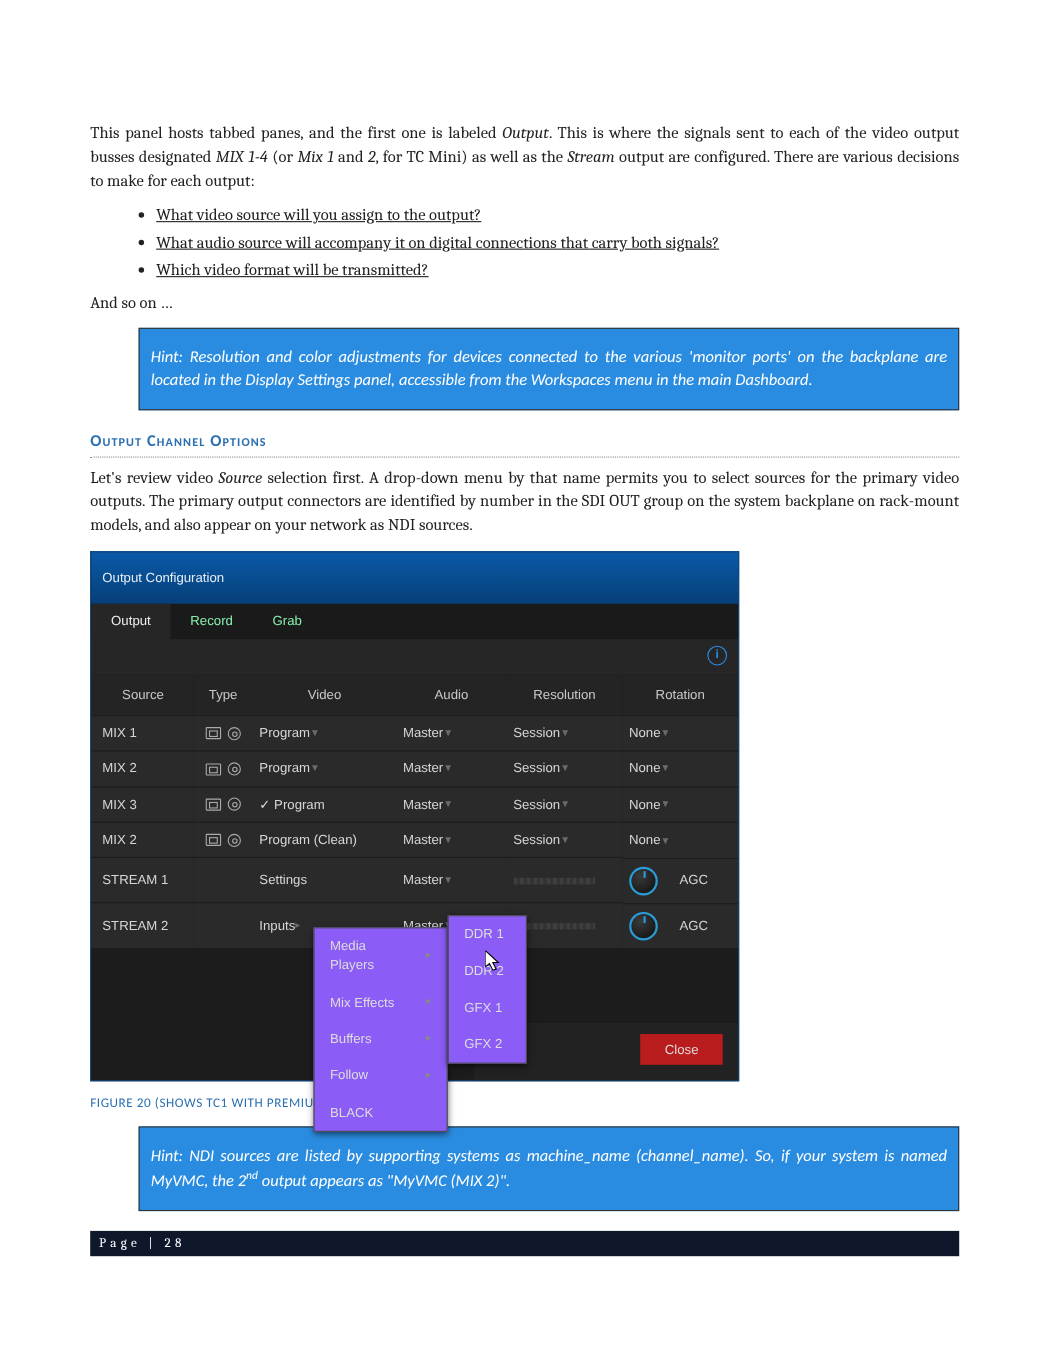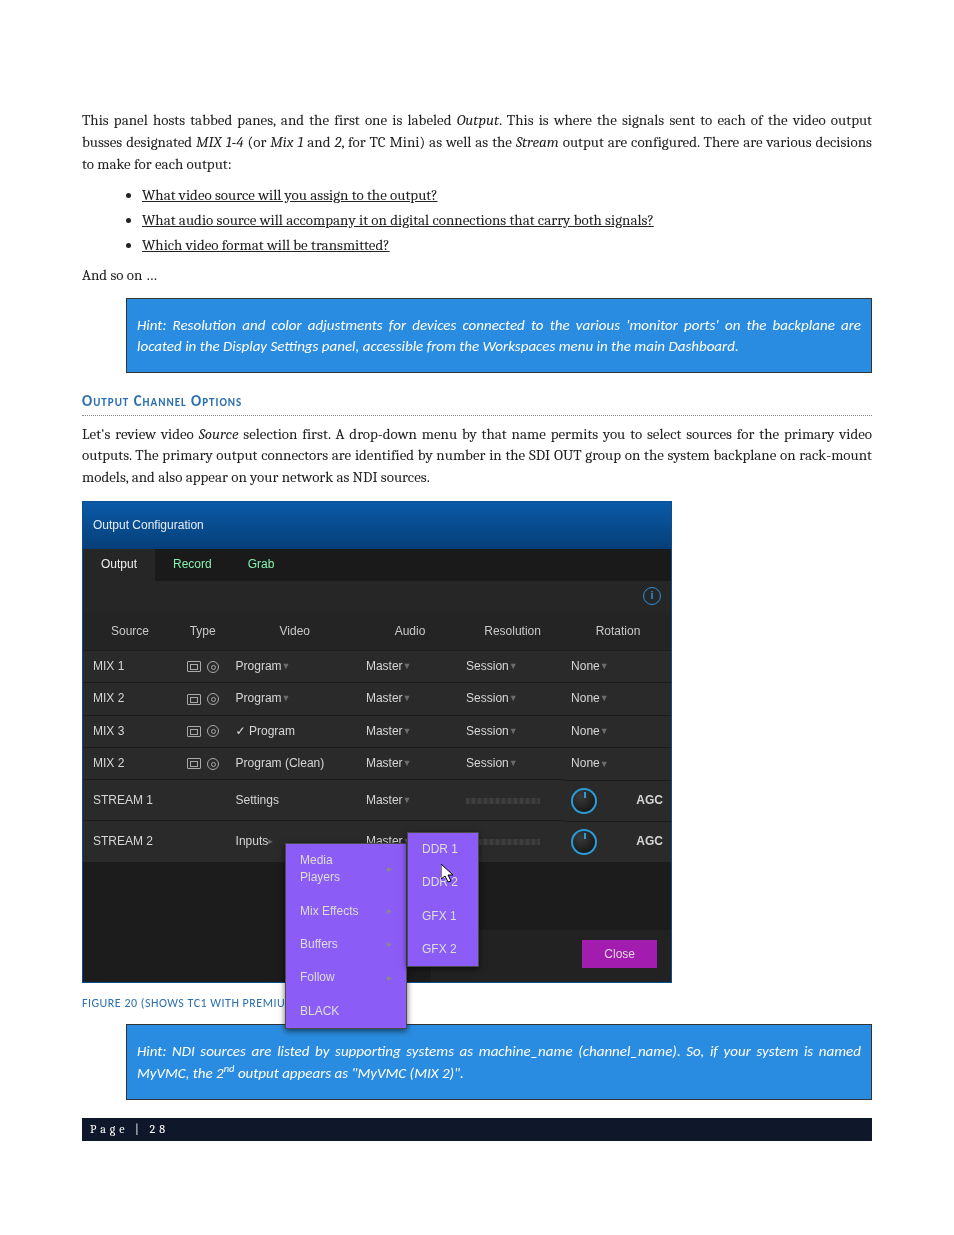--- a/index.html
+++ b/index.html
@@ -105,22 +105,22 @@
   .mini-icon { width:14px;height:11px;border:1px solid #aaa;border-radius:1px;display:inline-block;position:relative; }
   .mini-icon::after{content:"";position:absolute;left:2px;top:2px;width:6px;height:4px;border:1px solid #aaa;}
   .gear-icon { width:12px;height:12px;border:1px solid #aaa;border-radius:50%;display:inline-block;position:relative;}
   .gear-icon::after{content:"";position:absolute;left:3px;top:3px;width:3px;height:3px;border:1px solid #aaa;border-radius:50%;}
   .dd { display:flex; justify-content:flex-start; align-items:center; padding-right:6px; min-width:70px; }
   .dd .tri { color:#6b6b6b; font-size:9px; }
   .check::before { content:"✓ "; color:#ddd; }
   .slider-track { width:74px;height:6px;background:repeating-linear-gradient(90deg,#3e3e3e 0 3px,#333 3px 6px);display:inline-block;}
   .knob { width:26px;height:26px;border-radius:50%;background:radial-gradient(circle at 35% 30%,#3a3a3a,#1b1b1b 70%);border:2px solid #2a9dd8;display:inline-block;vertical-align:middle;position:relative;}
   .knob::after{content:"";position:absolute;top:2px;left:11px;width:2px;height:6px;background:#2a9dd8;}
-  .agc-cell{display:flex;align-items:center;gap:20px;justify-content:space-between;padding-right:8px !important;font-weight:bold;}
-  .close-btn{background:#a21caf;color:#ddd;border:none;padding:7px 22px;font-size:12px;cursor:pointer;}
+  .agc-cell{display:flex;align-items:center;gap:20px;justify-content:flex-start;padding-right:8px !important;}
+  .close-btn{background:#b91c1c;color:#ddd;border:none;padding:7px 22px;font-size:12px;cursor:pointer;}
 
   
   .popup {
     position:absolute;
     background:#8b5cf6;
     border:1px solid #4a4a4a;
     box-shadow:0 2px 6px rgba(0,0,0,.6);
     font-size:12px;
     color:#ddd;
     z-index:10;

